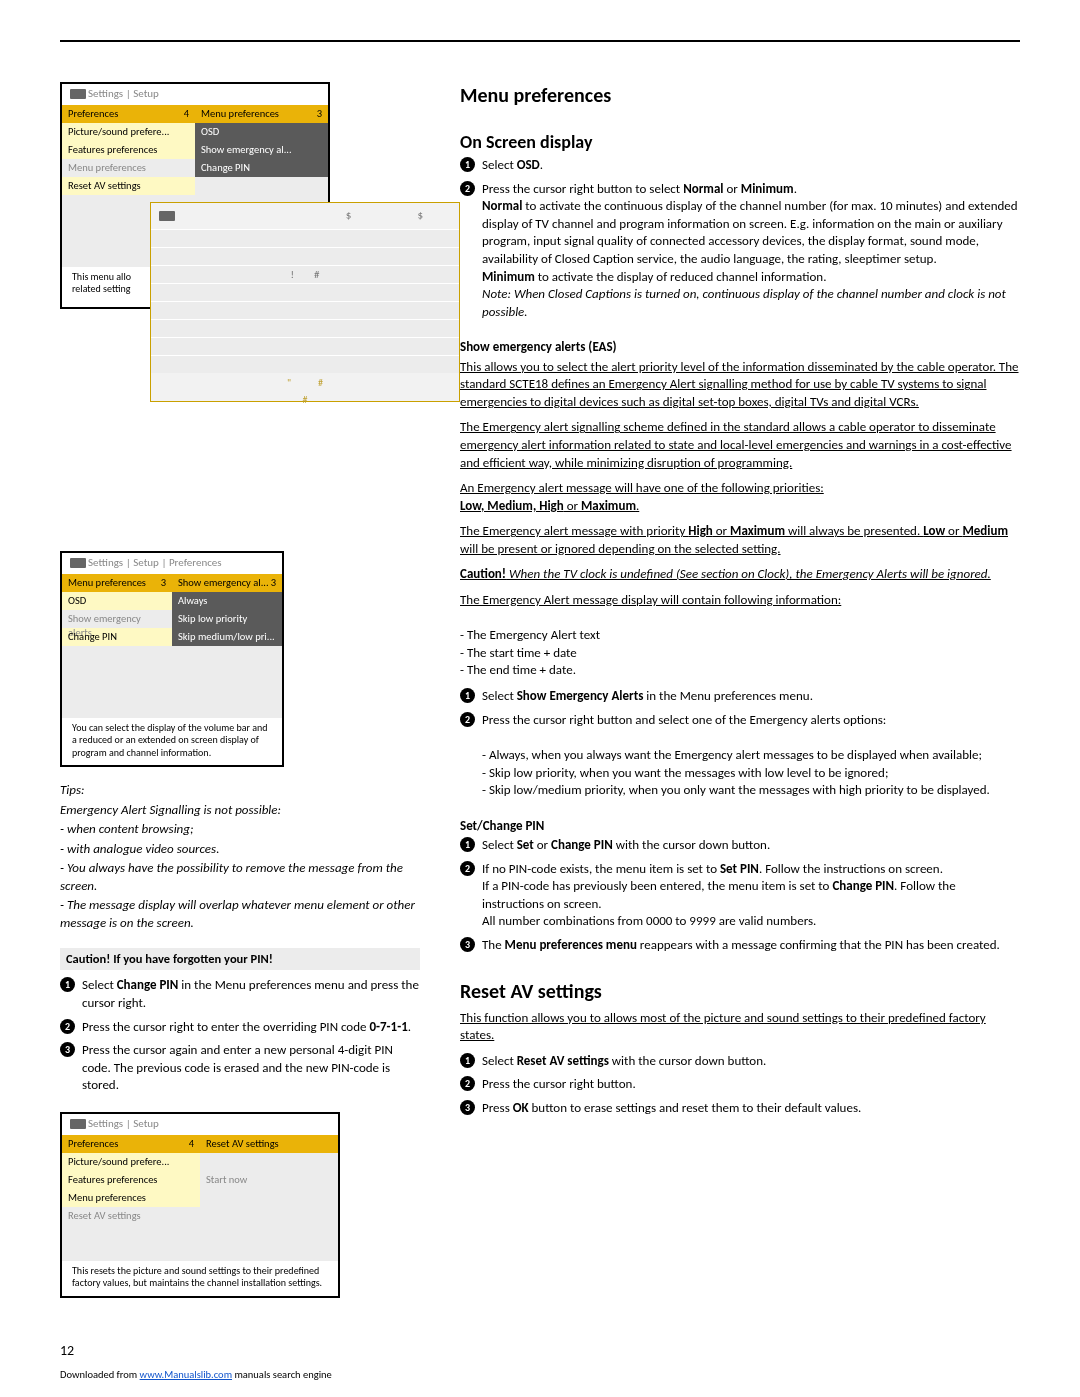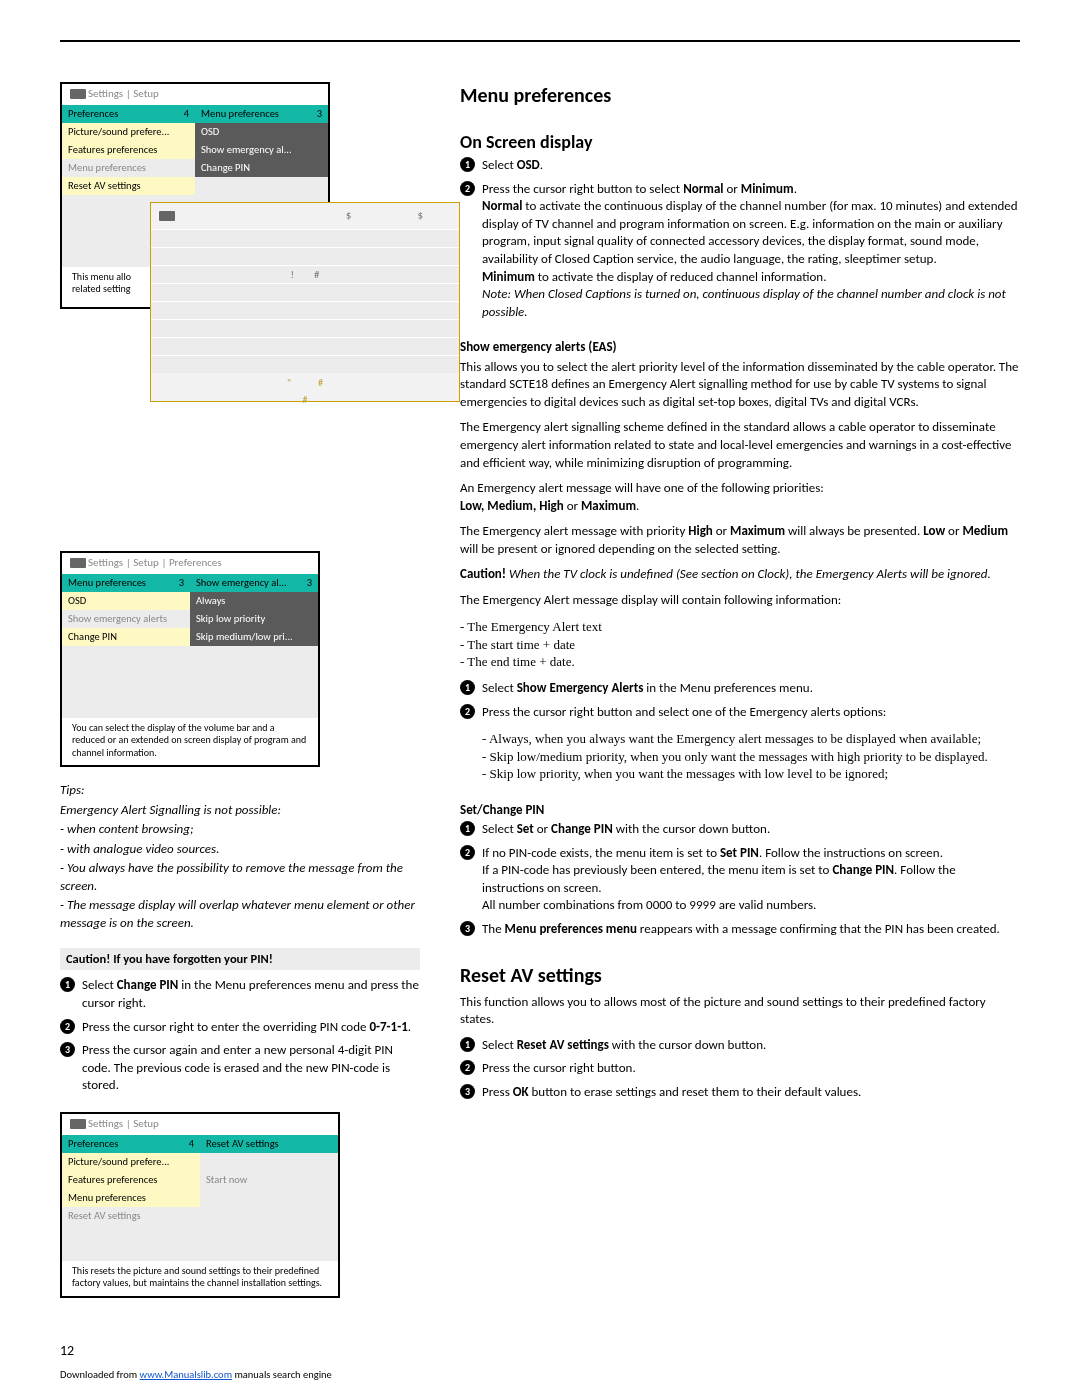--- a/index.html
+++ b/index.html
@@ -40,21 +40,21 @@
   }
   .menu-cols { display: flex; }
   .menu-colA, .menu-colB { width: 50%; }
   .menu-colA { border-right: 0; }
   .menu-row {
     padding: 2px 6px;
     height: 18px;
     line-height: 14px;
     font-size: 10.5px;
   }
-  .menu-row.header { background: #14b8a6; color: #000; display:flex; justify-content:space-between; }
+  .menu-row.header { background: #eab308; color: #000; display:flex; justify-content:space-between; }
   .menu-row.grey { background: #fef9c3; color: #000; }
   .menu-row.dark { background: #5a5a5a; color: #fff; }
   .menu-row.light { background: #ececec; color: #888; }
   .menu-row.blank { background: #ececec; }
   .menu-caption {
     background: #fff;
     padding: 4px 10px 6px 10px;
     font-size: 10px;
     line-height: 1.25;
     text-align: left;
@@ -94,22 +94,22 @@
     position: absolute; left: 0; top: 1px;
     width: 15px; height: 15px;
     border-radius: 50%;
     background: #000; color: #fff;
     font-size: 10px; font-weight: bold;
     text-align: center; line-height: 15px;
   }
   h2 { font-size: 20px; font-weight: bold; margin: 0 0 4px 0; }
   h3 { font-size: 18px; font-weight: bold; margin: 21px 0 2px 0; }
   h4 { font-size: 13px; font-weight: bold; margin: 10px 0 2px 0; }
-  .right-col p { margin: 2px 0 8px 0; }
-  .right-col ul.dash { list-style:none; padding-left:0; margin:10px 0 8px 0;font-family:Liberation Serif, serif;}
+  .right-col p { margin: 2px 0 8px 0; text-decoration: underline; }
+  .right-col ul.dash { list-style:none; padding-left:0; margin:18px 0 8px 0;}
   .right-col ul.dash li::before{content:"- "; }
   .right-col ol.circled ul.dash { margin-left: 0; }
   .note { font-style: italic; }
   .page-num { font-size: 14px; margin-top: 30px; }
   .footer { font-size: 10.5px; color:#000; margin-top: 8px; }
   .footer a { color: #1155cc; }
   b { font-weight: bold; }
 
   .menu-box.third { margin-top: 18px; }
 </style>
@@ -177,21 +177,21 @@
           <div class="overlay-row"></div>
           <div class="overlay-row"></div>
         <div class="overlay-row"></div>
           <div class="overlay-row"></div>
         <div class="overlay-footer"><span>"</span>&nbsp;&nbsp;&nbsp;&nbsp;&nbsp;&nbsp;&nbsp;&nbsp;&nbsp;&nbsp;&nbsp;&nbsp;<span>#</span></div>
         <div class="overlay-footer" style="padding-top:0"><span>#</span></div>
       </div>
       <div style="height:210px;"></div>
     </div>
 
-    <div class="menu-box" style="width:260px;">
+    <div class="menu-box" style="width:224px;">
       <div class="menu-top"><span class="menu-tv"></span><span>Settings | Setup | Preferences</span></div>
       <div class="menu-cols">
         <div class="menu-colA">
           <div class="menu-row header">
               <span>Menu preferences</span>
               <span>3</span>
             </div>
           <div class="menu-row grey">OSD</div>
           <div class="menu-row light">Show emergency alerts</div>
           <div class="menu-row grey">Change PIN</div>
@@ -296,22 +296,22 @@
       <li>The Emergency Alert text</li>
       <li>The start time + date</li>
       <li>The end time + date.</li>
     </ul>
     <ol class="circled">
       <li><span>Select </span><b>Show Emergency Alerts</b><span> in the Menu preferences menu.</span></li>
       <li>
         <span>Press the cursor right button and select one of the Emergency alerts options:</span>
         <ul class="dash">
           <li>Always, when you always want the Emergency alert messages to be displayed when available;</li>
+          <li>Skip low priority, when you want the messages with low level to be ignored;</li>
           <li>Skip low/medium priority, when you only want the messages with high priority to be displayed.</li>
-          <li>Skip low priority, when you want the messages with low level to be ignored;</li>
         </ul>
       </li>
     </ol>
 
     <h4>Set/Change PIN</h4>
     <ol class="circled">
       <li><span>Select </span><b>Set</b><span> or </span><b>Change PIN</b><span> with the cursor down button.</span></li>
       <li>
         <span>If no PIN-code exists, the menu item is set to </span><b>Set PIN</b><span>. Follow the instructions on screen.</span><br>
         <span>If a PIN-code has previously been entered, the menu item is set to </span><b>Change PIN</b><span>. Follow the instructions on screen.</span><br>

